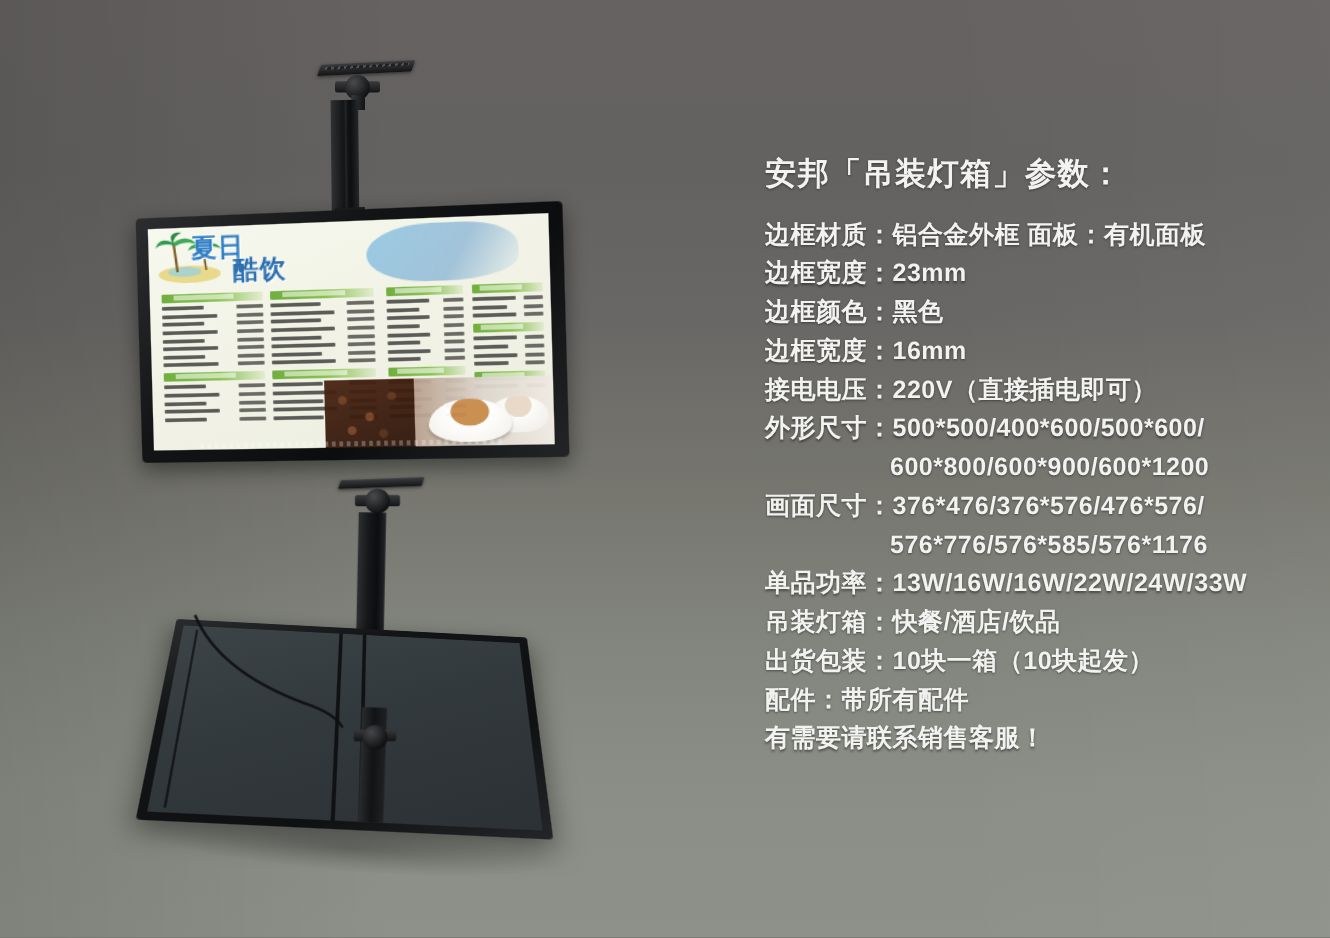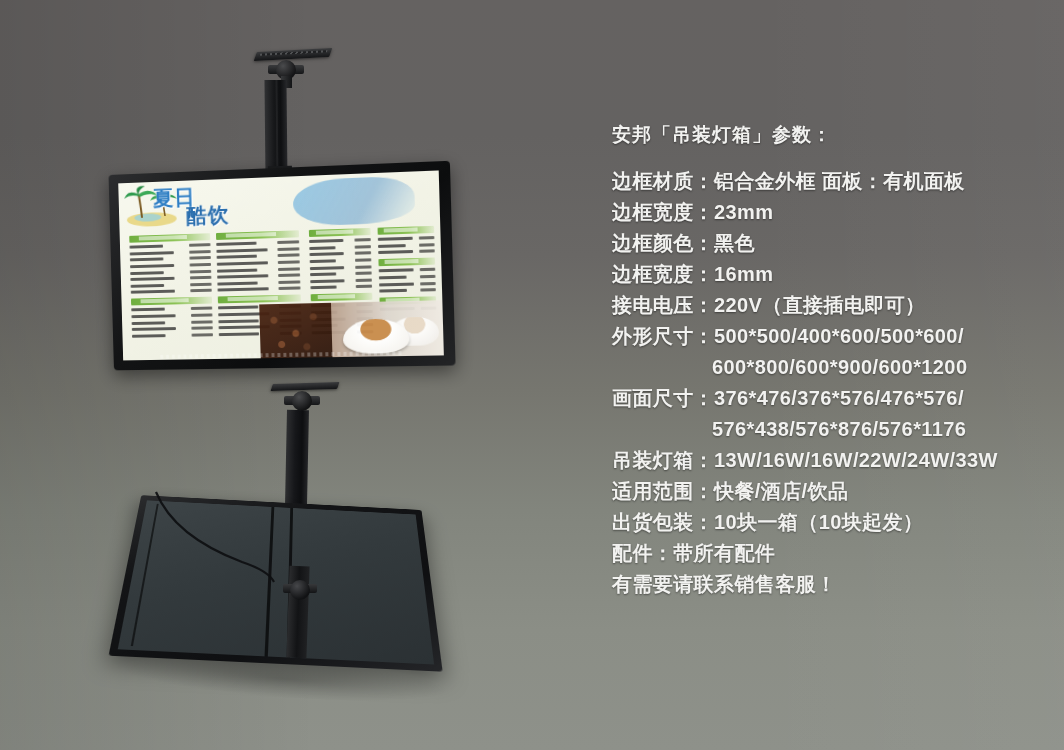--- a/index.html
+++ b/index.html
@@ -27,21 +27,21 @@
     pointer-events:none;
   }
 
   
   #specs{
     position:absolute;left:612px;top:122px;width:440px;
     color:#f2f2f0;
     text-shadow:0 1px 2px rgba(0,0,0,0.45);
   }
   #specs .title{
-    font-size:19px;font-weight:bold;letter-spacing:1px;
+    font-size:25px;font-weight:bold;letter-spacing:1px;
     margin-bottom:18px;white-space:nowrap;
   }
   #specs .line{
     font-size:20px;font-weight:bold;letter-spacing:0.4px;
     line-height:31px;white-space:nowrap;
   }
   #specs .line.indent{ padding-left:100px; }
 
   
   #product{position:absolute;left:0;top:0;width:612px;height:750px;}
@@ -584,22 +584,22 @@
     <div class="title">安邦「吊装灯箱」参数：</div>
     <div id="spec-lines">
         <div class="line">边框材质：铝合金外框    面板：有机面板</div>
         <div class="line">边框宽度：23mm</div>
         <div class="line">边框颜色：黑色</div>
         <div class="line">边框宽度：16mm</div>
         <div class="line">接电电压：220V（直接插电即可）</div>
         <div class="line">外形尺寸：500*500/400*600/500*600/</div>
         <div class="line indent">600*800/600*900/600*1200</div>
         <div class="line">画面尺寸：376*476/376*576/476*576/</div>
-        <div class="line indent">576*438/576*876/576*1176</div>
-        <div class="line">吊装灯箱：13W/16W/16W/22W/24W/33W</div>
-        <div class="line">适用范围：快餐/酒店/饮品</div>
+        <div class="line indent">576*776/576*585/576*1176</div>
+        <div class="line">单品功率：13W/16W/16W/22W/24W/33W</div>
+        <div class="line">吊装灯箱：快餐/酒店/饮品</div>
         <div class="line">出货包装：10块一箱（10块起发）</div>
         <div class="line">配件：带所有配件</div>
         <div class="line">有需要请联系销售客服！</div>
       </div>
   </div>
 
 </div>
 
 </body></html>

